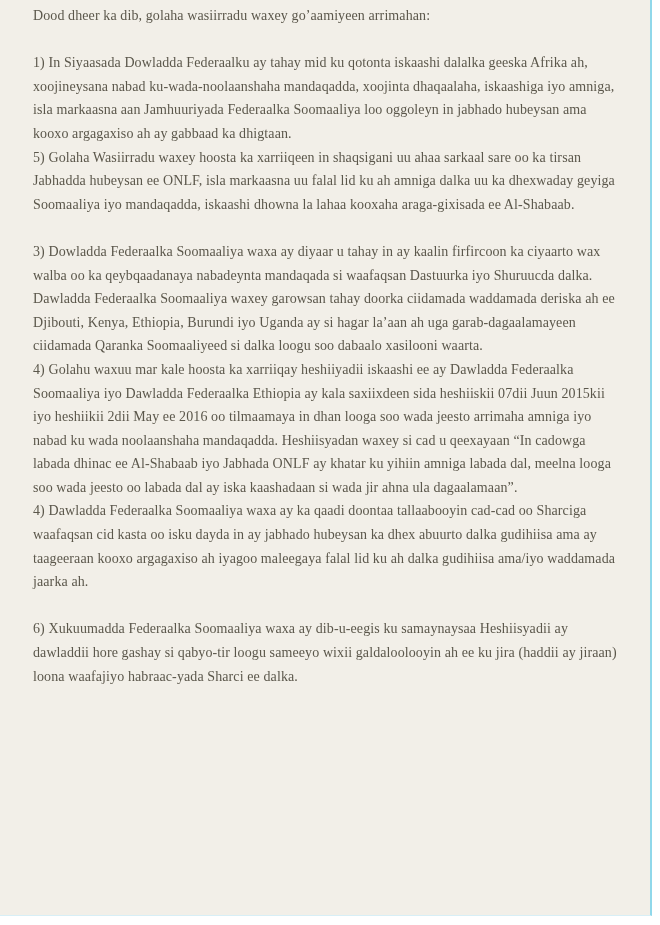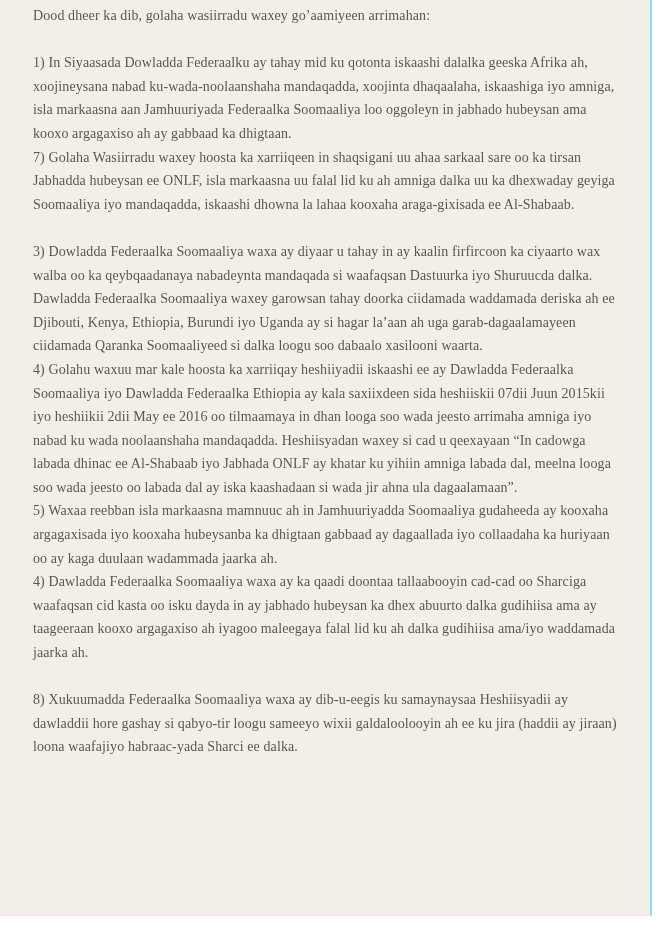--- a/index.html
+++ b/index.html
@@ -36,25 +36,24 @@
   }
 </style>
 </head>
 <body>
 
 <div class="doc">
   <p class="para gap">Dood dheer ka dib, golaha wasiirradu waxey go’aamiyeen arrimahan:</p>
 
   <p class="para">1) In Siyaasada Dowladda Federaalku ay tahay mid ku qotonta iskaashi dalalka geeska Afrika ah, xoojineysana nabad ku-wada-noolaanshaha mandaqadda, xoojinta dhaqaalaha, iskaashiga iyo amniga, isla markaasna aan Jamhuuriyada Federaalka Soomaaliya loo oggoleyn in jabhado hubeysan ama kooxo argagaxiso ah ay gabbaad ka dhigtaan.</p>
 
-  <p class="para gap">7) Golaha Wasiirradu waxey hoosta ka xarriiqeen in shaqsigani uu ahaa sarkaal sare oo ka tirsan Jabhadda hubeysan ee ONLF, isla markaasna uu falal lid ku ah amniga dalka uu ka dhexwaday geyiga Soomaaliya iyo mandaqadda, iskaashi dhowna la lahaa kooxaha araga-gixisada ee Al-Shabaab.</p>
+  <p class="para gap">5) Golaha Wasiirradu waxey hoosta ka xarriiqeen in shaqsigani uu ahaa sarkaal sare oo ka tirsan Jabhadda hubeysan ee ONLF, isla markaasna uu falal lid ku ah amniga dalka uu ka dhexwaday geyiga Soomaaliya iyo mandaqadda, iskaashi dhowna la lahaa kooxaha araga-gixisada ee Al-Shabaab.</p>
 
   <p class="para">3) Dowladda Federaalka Soomaaliya waxa ay diyaar u tahay in ay kaalin firfircoon ka ciyaarto wax walba oo ka qeybqaadanaya nabadeynta mandaqada si waafaqsan Dastuurka iyo Shuruucda dalka. Dawladda Federaalka Soomaaliya waxey garowsan tahay doorka ciidamada waddamada deriska ah ee Djibouti, Kenya, Ethiopia, Burundi iyo Uganda ay si hagar la’aan ah uga garab-dagaalamayeen ciidamada Qaranka Soomaaliyeed si dalka loogu soo dabaalo xasilooni waarta.</p>
 
   <p class="para">4) Golahu waxuu mar kale hoosta ka xarriiqay heshiiyadii iskaashi ee ay Dawladda Federaalka Soomaaliya iyo Dawladda Federaalka Ethiopia ay kala saxiixdeen sida heshiiskii 07dii Juun 2015kii iyo heshiikii 2dii May ee 2016 oo tilmaamaya in dhan looga soo wada jeesto arrimaha amniga iyo nabad ku wada noolaanshaha mandaqadda. Heshiisyadan waxey si cad u qeexayaan “In cadowga labada dhinac ee Al-Shabaab iyo Jabhada ONLF ay khatar ku yihiin amniga labada dal, meelna looga soo wada jeesto oo labada dal ay iska kaashadaan si wada jir ahna ula dagaalamaan”.</p>
 
-  <p class="para">5) Waxaa reebban isla markaasna mamnuuc ah in Jamhuuriyadda Soomaaliya gudaheeda ay kooxaha argagaxisada iyo kooxaha hubeysanba ka dhigtaan gabbaad ay dagaallada iyo collaadaha ka huriyaan oo ay kaga duulaan wadammada jaarka ah.</p>
 
   <p class="para gap">4) Dawladda Federaalka Soomaaliya waxa ay ka qaadi doontaa tallaabooyin cad-cad oo Sharciga waafaqsan cid kasta oo isku dayda in ay jabhado hubeysan ka dhex abuurto dalka gudihiisa ama ay taageeraan kooxo argagaxiso ah iyagoo maleegaya falal lid ku ah dalka gudihiisa ama/iyo waddamada jaarka ah.</p>
 
-  <p class="para">8) Xukuumadda Federaalka Soomaaliya waxa ay dib-u-eegis ku samaynaysaa Heshiisyadii ay dawladdii hore gashay si qabyo-tir loogu sameeyo wixii galdaloolooyin ah ee ku jira (haddii ay jiraan) loona waafajiyo habraac-yada Sharci ee dalka.</p>
+  <p class="para">6) Xukuumadda Federaalka Soomaaliya waxa ay dib-u-eegis ku samaynaysaa Heshiisyadii ay dawladdii hore gashay si qabyo-tir loogu sameeyo wixii galdaloolooyin ah ee ku jira (haddii ay jiraan) loona waafajiyo habraac-yada Sharci ee dalka.</p>
 
 </div>
 
 </body></html>

